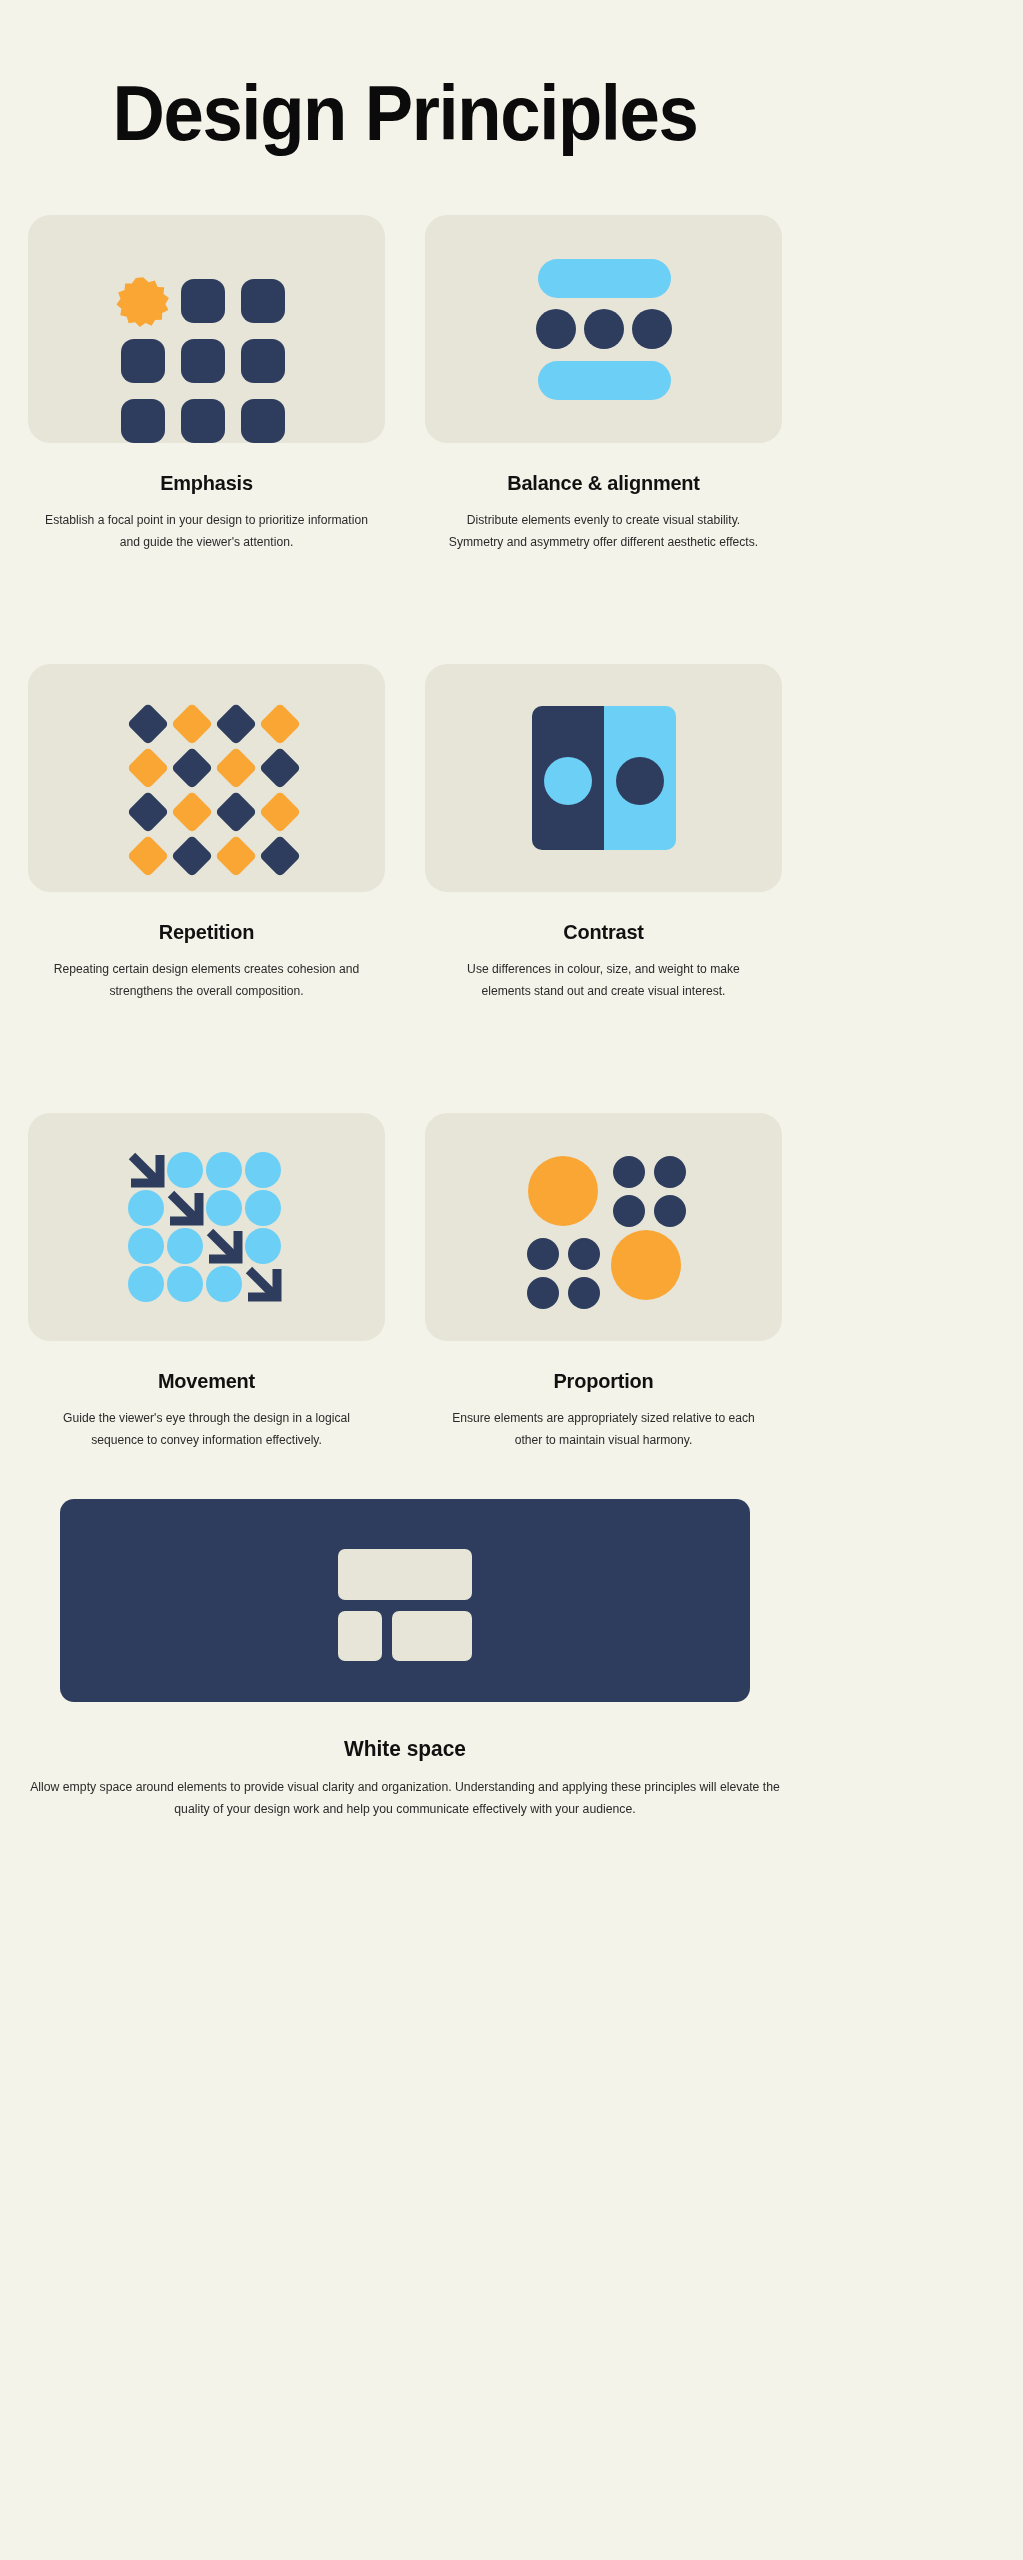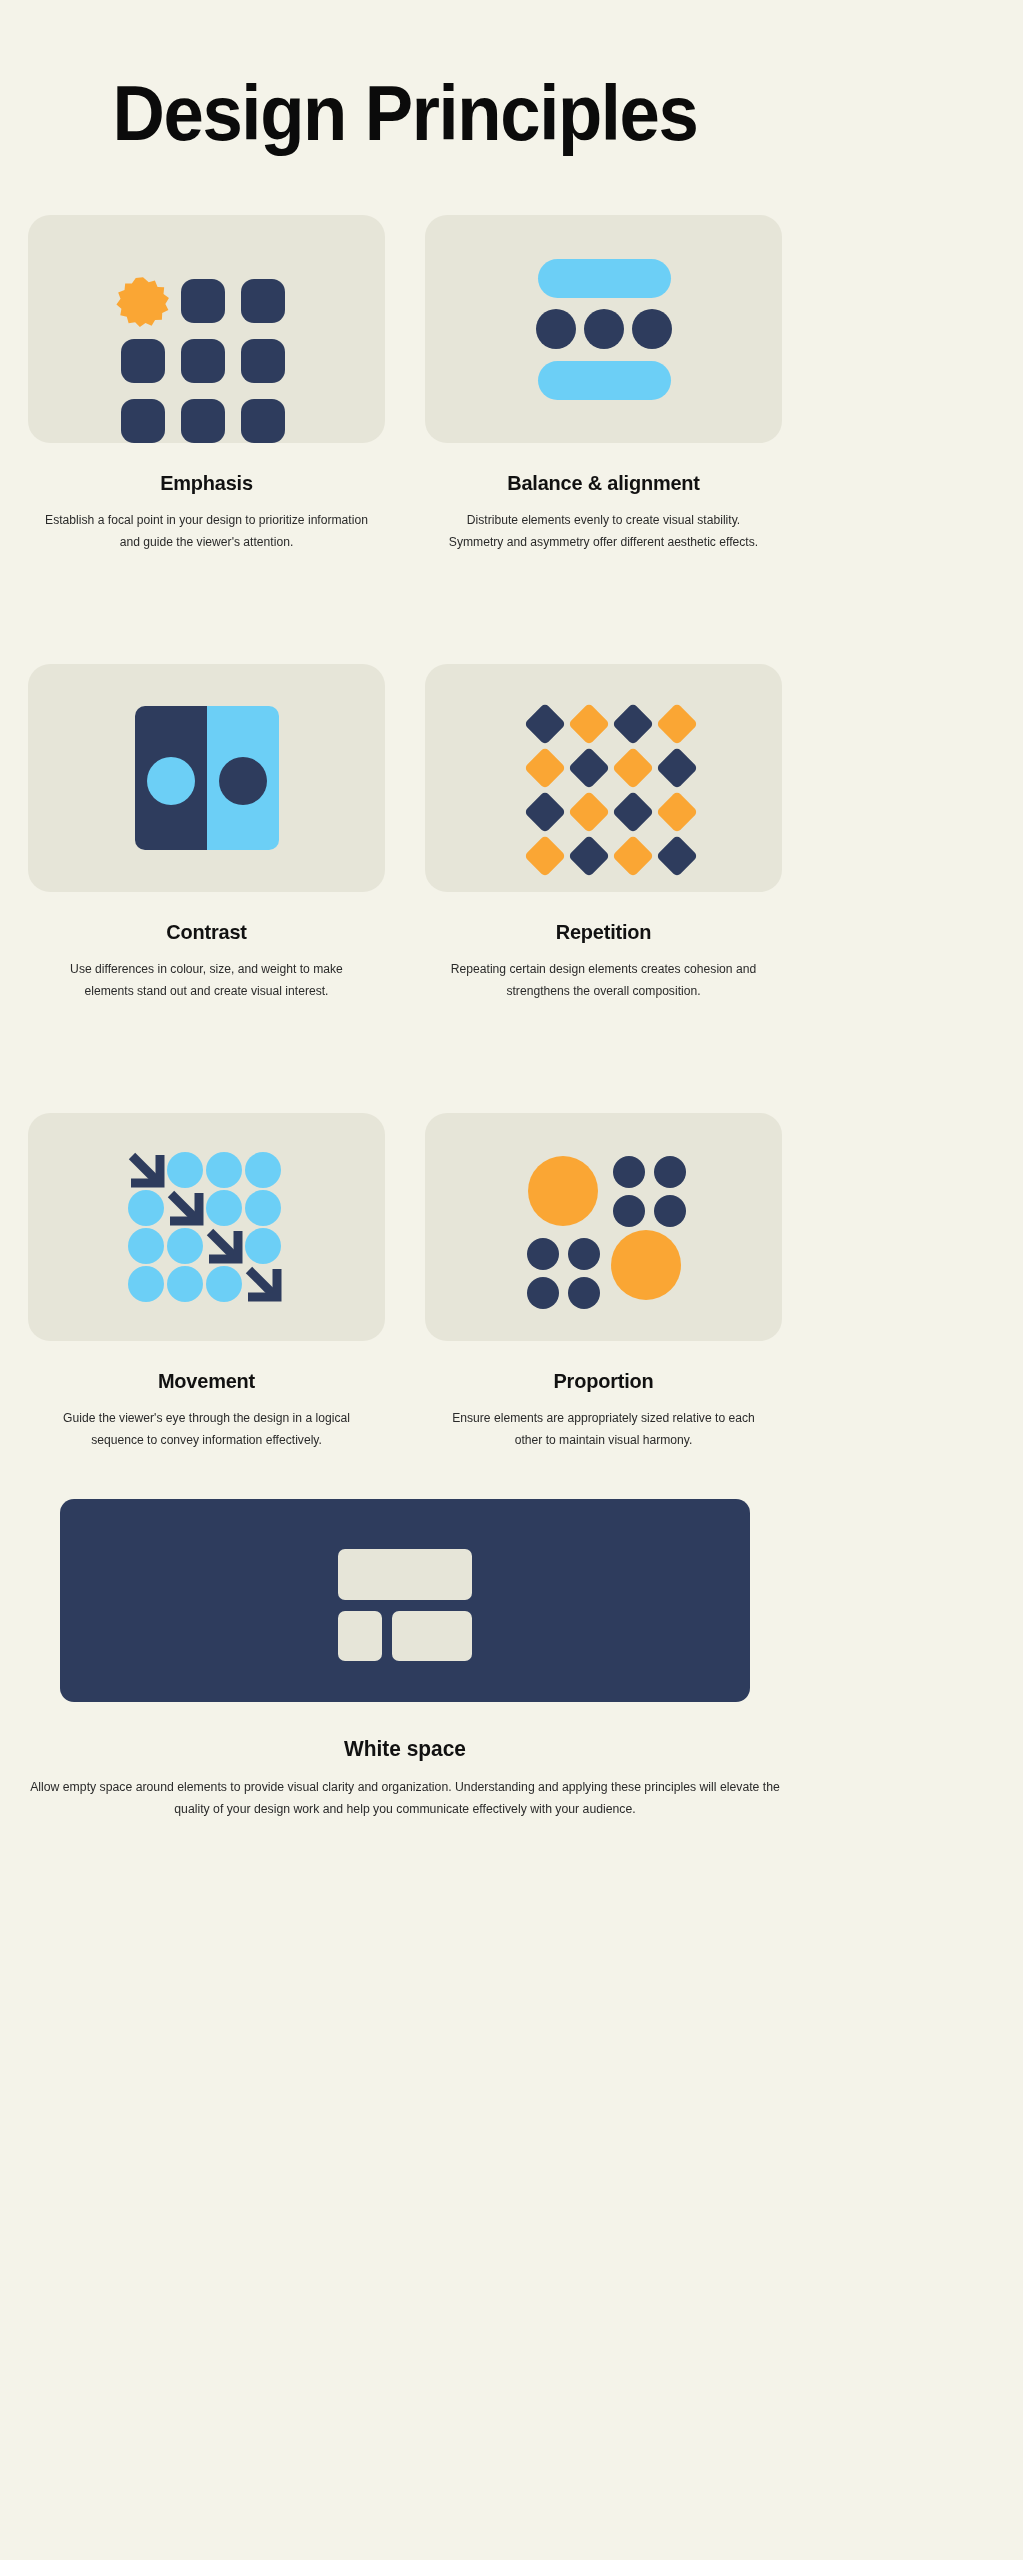--- a/index.html
+++ b/index.html
@@ -162,66 +162,66 @@
     </div>
   </div>
 
   <div class="row-gap"></div>
 
   <div class="grid">
 
     <div class="cell">
       <div class="thumb">
         <svg width="228" height="228" viewBox="0 0 228 228">
+          <g>
+
+            <rect x="40" y="45" width="30" height="30" rx="5" fill="#2e3c5d" transform="rotate(45 55 60)"></rect>
+            <rect x="84" y="45" width="30" height="30" rx="5" fill="#faa634" transform="rotate(45 99 60)"></rect>
+            <rect x="128" y="45" width="30" height="30" rx="5" fill="#2e3c5d" transform="rotate(45 143 60)"></rect>
+            <rect x="172" y="45" width="30" height="30" rx="5" fill="#faa634" transform="rotate(45 187 60)"></rect>
+
+            <rect x="40" y="89" width="30" height="30" rx="5" fill="#faa634" transform="rotate(45 55 104)"></rect>
+            <rect x="84" y="89" width="30" height="30" rx="5" fill="#2e3c5d" transform="rotate(45 99 104)"></rect>
+            <rect x="128" y="89" width="30" height="30" rx="5" fill="#faa634" transform="rotate(45 143 104)"></rect>
+            <rect x="172" y="89" width="30" height="30" rx="5" fill="#2e3c5d" transform="rotate(45 187 104)"></rect>
+
+            <rect x="40" y="133" width="30" height="30" rx="5" fill="#2e3c5d" transform="rotate(45 55 148)"></rect>
+            <rect x="84" y="133" width="30" height="30" rx="5" fill="#faa634" transform="rotate(45 99 148)"></rect>
+            <rect x="128" y="133" width="30" height="30" rx="5" fill="#2e3c5d" transform="rotate(45 143 148)"></rect>
+            <rect x="172" y="133" width="30" height="30" rx="5" fill="#faa634" transform="rotate(45 187 148)"></rect>
+
+            <rect x="40" y="177" width="30" height="30" rx="5" fill="#faa634" transform="rotate(45 55 192)"></rect>
+            <rect x="84" y="177" width="30" height="30" rx="5" fill="#2e3c5d" transform="rotate(45 99 192)"></rect>
+            <rect x="128" y="177" width="30" height="30" rx="5" fill="#faa634" transform="rotate(45 143 192)"></rect>
+            <rect x="172" y="177" width="30" height="30" rx="5" fill="#2e3c5d" transform="rotate(45 187 192)"></rect>
+          </g>
+        </svg>
+      </div>
+      <div class="cell-title">Repetition</div>
+      <div class="cell-desc">Repeating certain design elements creates cohesion and strengthens the overall composition.</div>
+    </div>
+
+    <div class="cell">
+      <div class="thumb">
+        <svg width="228" height="228" viewBox="0 0 228 228">
           <defs>
             <clipPath id="panelclip">
               <rect x="42" y="42" width="144" height="144" rx="10"></rect>
             </clipPath>
           </defs>
           <g clip-path="url(#panelclip)">
             <rect x="42" y="42" width="72" height="144" fill="#2e3c5d"></rect>
             <rect x="114" y="42" width="72" height="144" fill="#6ccff6"></rect>
           </g>
           <circle cx="78" cy="117" r="24" fill="#6ccff6"></circle>
           <circle cx="150" cy="117" r="24" fill="#2e3c5d"></circle>
         </svg>
       </div>
       <div class="cell-title">Contrast</div>
       <div class="cell-desc">Use differences in colour, size, and weight to make elements stand out and create visual interest.</div>
-    </div>
-
-    <div class="cell">
-      <div class="thumb">
-        <svg width="228" height="228" viewBox="0 0 228 228">
-          <g>
-
-            <rect x="40" y="45" width="30" height="30" rx="5" fill="#2e3c5d" transform="rotate(45 55 60)"></rect>
-            <rect x="84" y="45" width="30" height="30" rx="5" fill="#faa634" transform="rotate(45 99 60)"></rect>
-            <rect x="128" y="45" width="30" height="30" rx="5" fill="#2e3c5d" transform="rotate(45 143 60)"></rect>
-            <rect x="172" y="45" width="30" height="30" rx="5" fill="#faa634" transform="rotate(45 187 60)"></rect>
-
-            <rect x="40" y="89" width="30" height="30" rx="5" fill="#faa634" transform="rotate(45 55 104)"></rect>
-            <rect x="84" y="89" width="30" height="30" rx="5" fill="#2e3c5d" transform="rotate(45 99 104)"></rect>
-            <rect x="128" y="89" width="30" height="30" rx="5" fill="#faa634" transform="rotate(45 143 104)"></rect>
-            <rect x="172" y="89" width="30" height="30" rx="5" fill="#2e3c5d" transform="rotate(45 187 104)"></rect>
-
-            <rect x="40" y="133" width="30" height="30" rx="5" fill="#2e3c5d" transform="rotate(45 55 148)"></rect>
-            <rect x="84" y="133" width="30" height="30" rx="5" fill="#faa634" transform="rotate(45 99 148)"></rect>
-            <rect x="128" y="133" width="30" height="30" rx="5" fill="#2e3c5d" transform="rotate(45 143 148)"></rect>
-            <rect x="172" y="133" width="30" height="30" rx="5" fill="#faa634" transform="rotate(45 187 148)"></rect>
-
-            <rect x="40" y="177" width="30" height="30" rx="5" fill="#faa634" transform="rotate(45 55 192)"></rect>
-            <rect x="84" y="177" width="30" height="30" rx="5" fill="#2e3c5d" transform="rotate(45 99 192)"></rect>
-            <rect x="128" y="177" width="30" height="30" rx="5" fill="#faa634" transform="rotate(45 143 192)"></rect>
-            <rect x="172" y="177" width="30" height="30" rx="5" fill="#2e3c5d" transform="rotate(45 187 192)"></rect>
-          </g>
-        </svg>
-      </div>
-      <div class="cell-title">Repetition</div>
-      <div class="cell-desc">Repeating certain design elements creates cohesion and strengthens the overall composition.</div>
     </div>
   </div>
 
   <div class="row-gap"></div>
 
   <div class="grid">
 
     <div class="cell">
       <div class="thumb">
         <svg width="228" height="228" viewBox="0 0 228 228">

